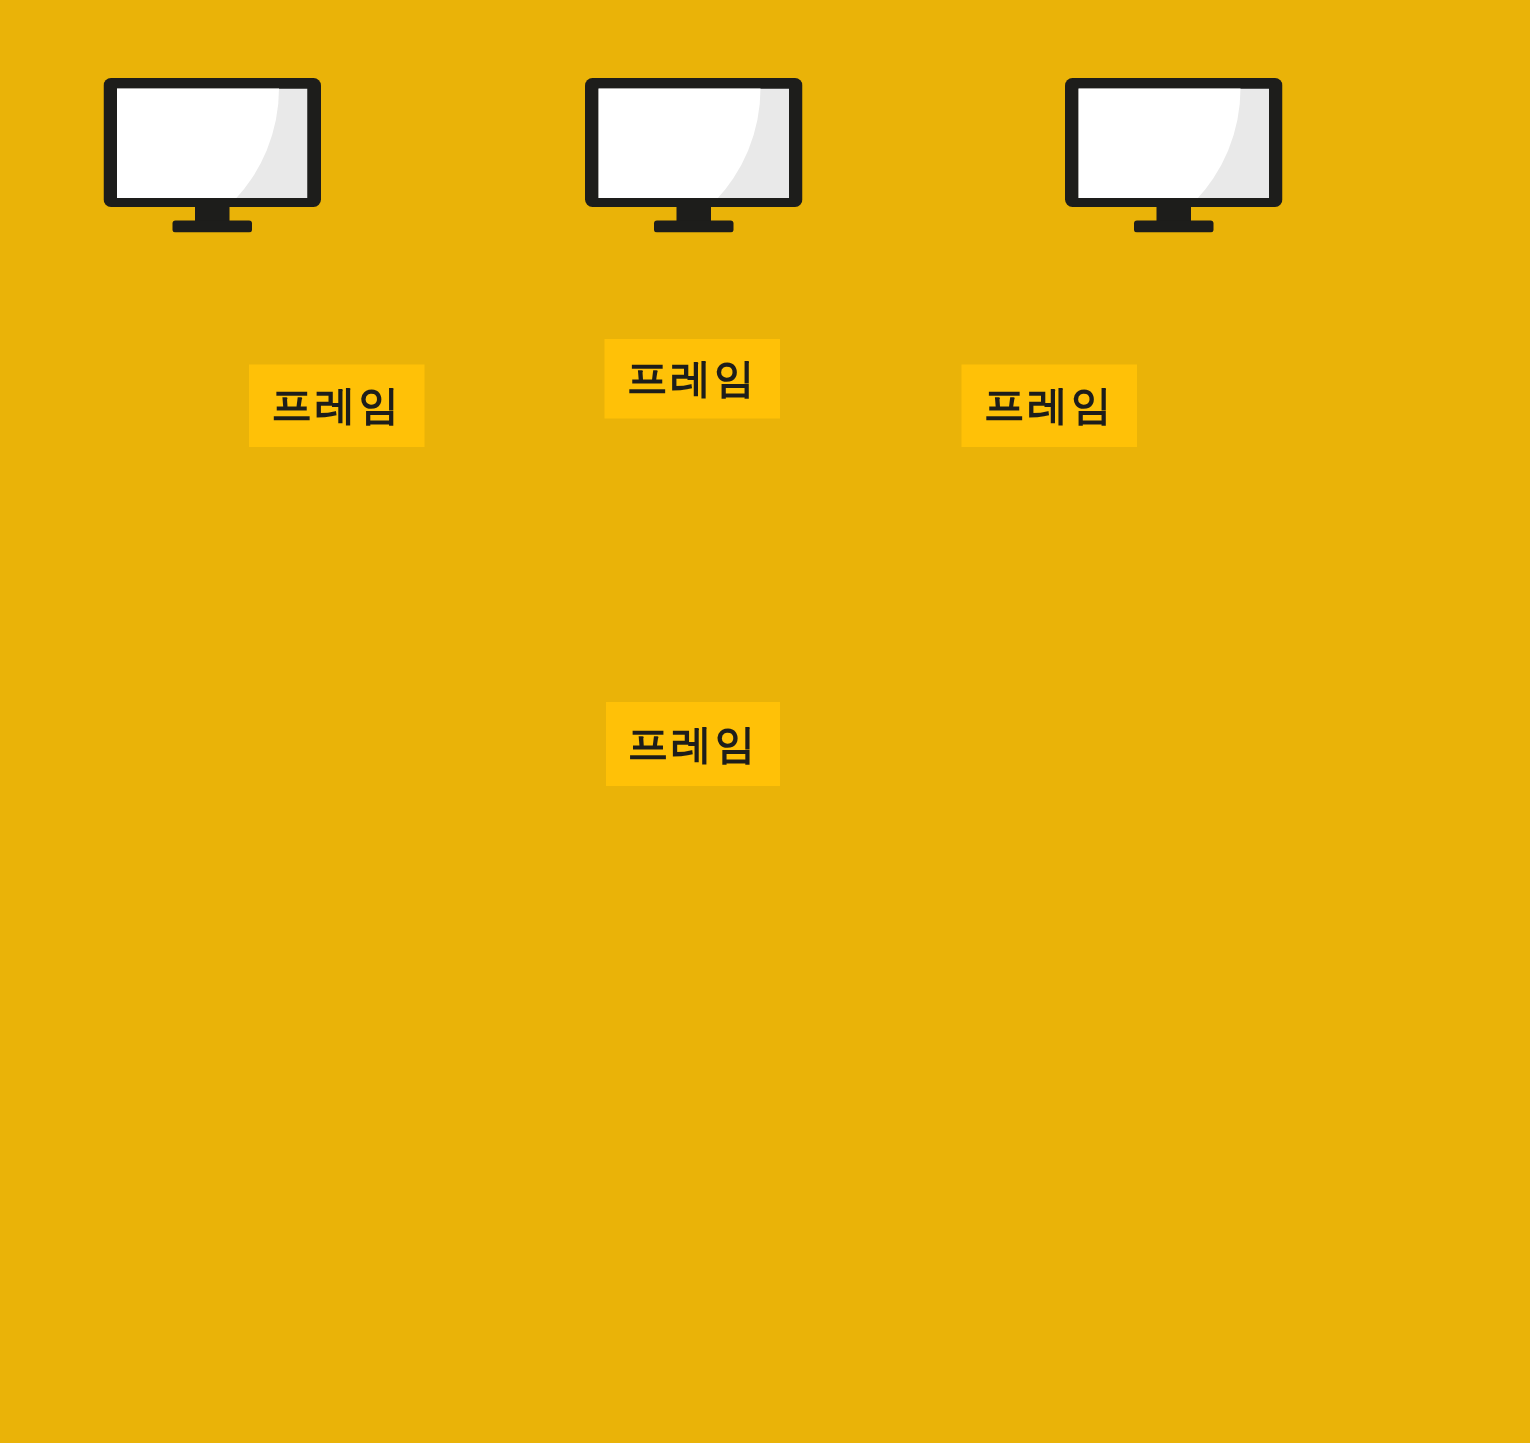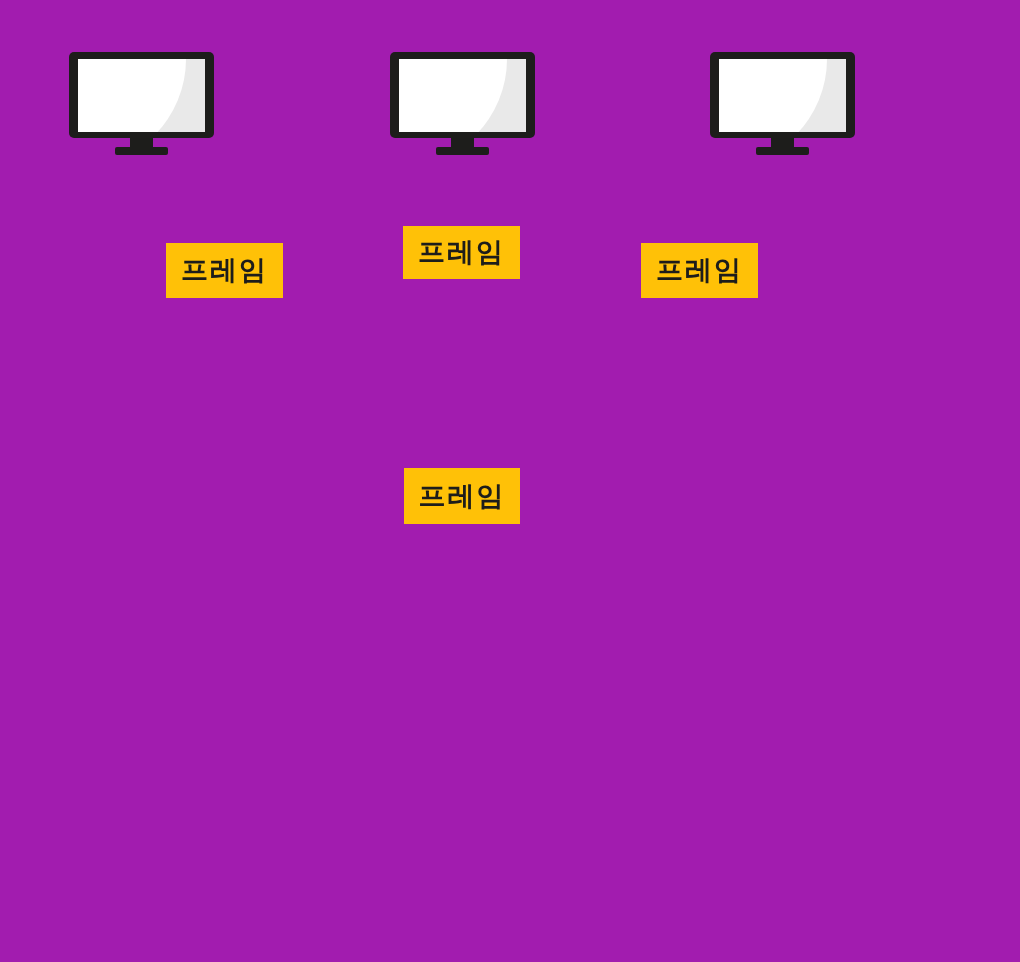--- a/index.html
+++ b/index.html
@@ -10,21 +10,21 @@
   body {
     width: 1020px;
     height: 962px;
     overflow: hidden;
     font-family: "Liberation Sans", sans-serif;
   }
   .stage {
     position: relative;
     width: 1020px;
     height: 962px;
-    background: #a21caf;
+    background: #eab308;
   }
   .monitor {
     position: absolute;
     width: 145px;
     height: 103px;
   }
   .monitor.m1 { left: 69px;  top: 52px; }
   .monitor.m2 { left: 390px; top: 52px; }
   .monitor.m3 { left: 710px; top: 52px; }
 

